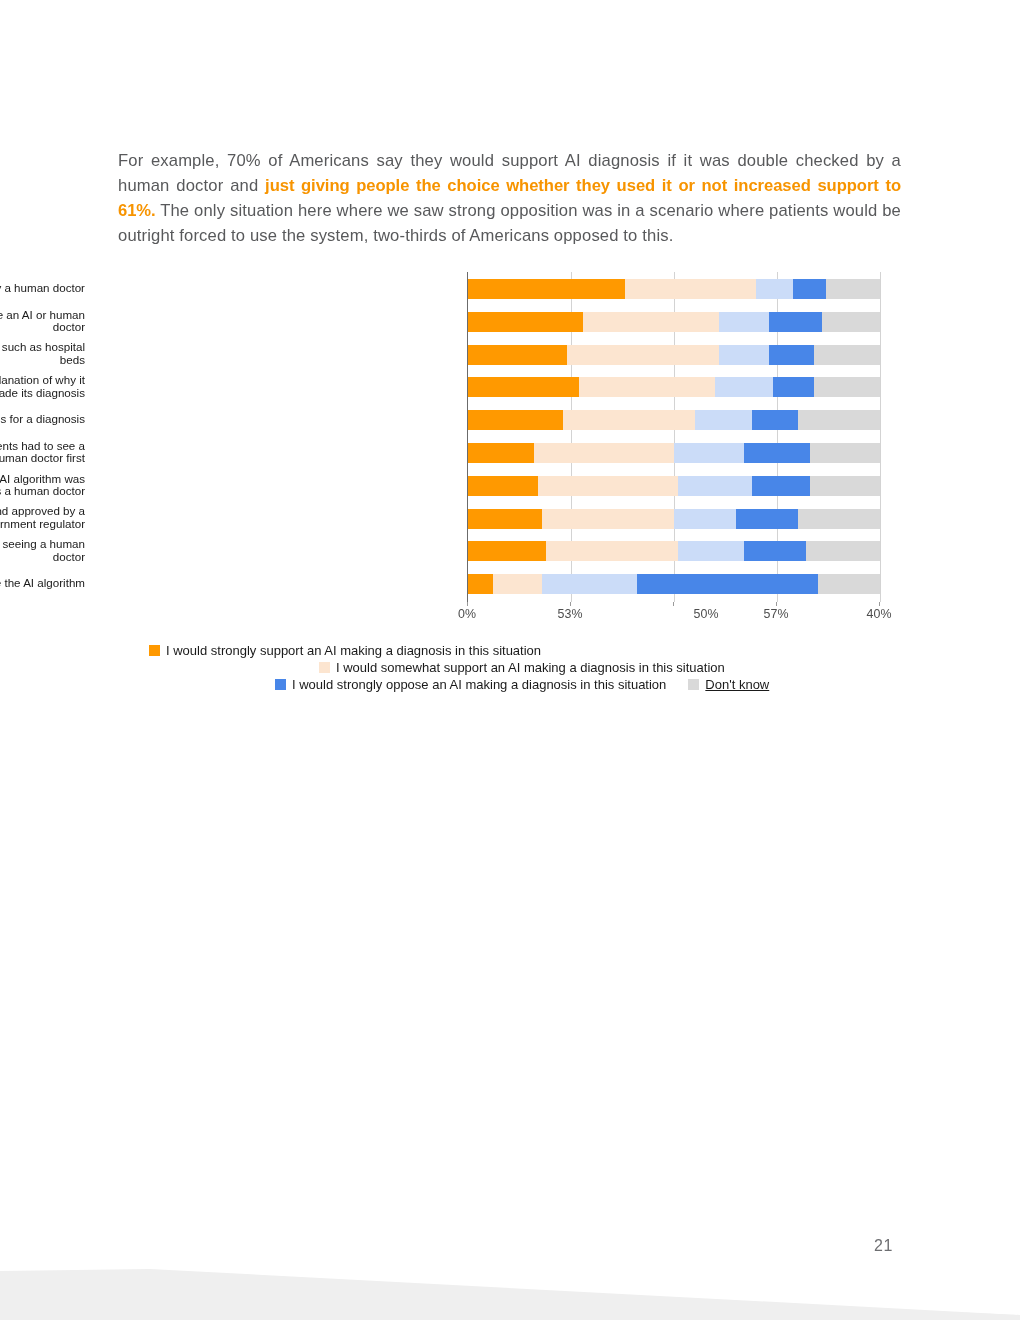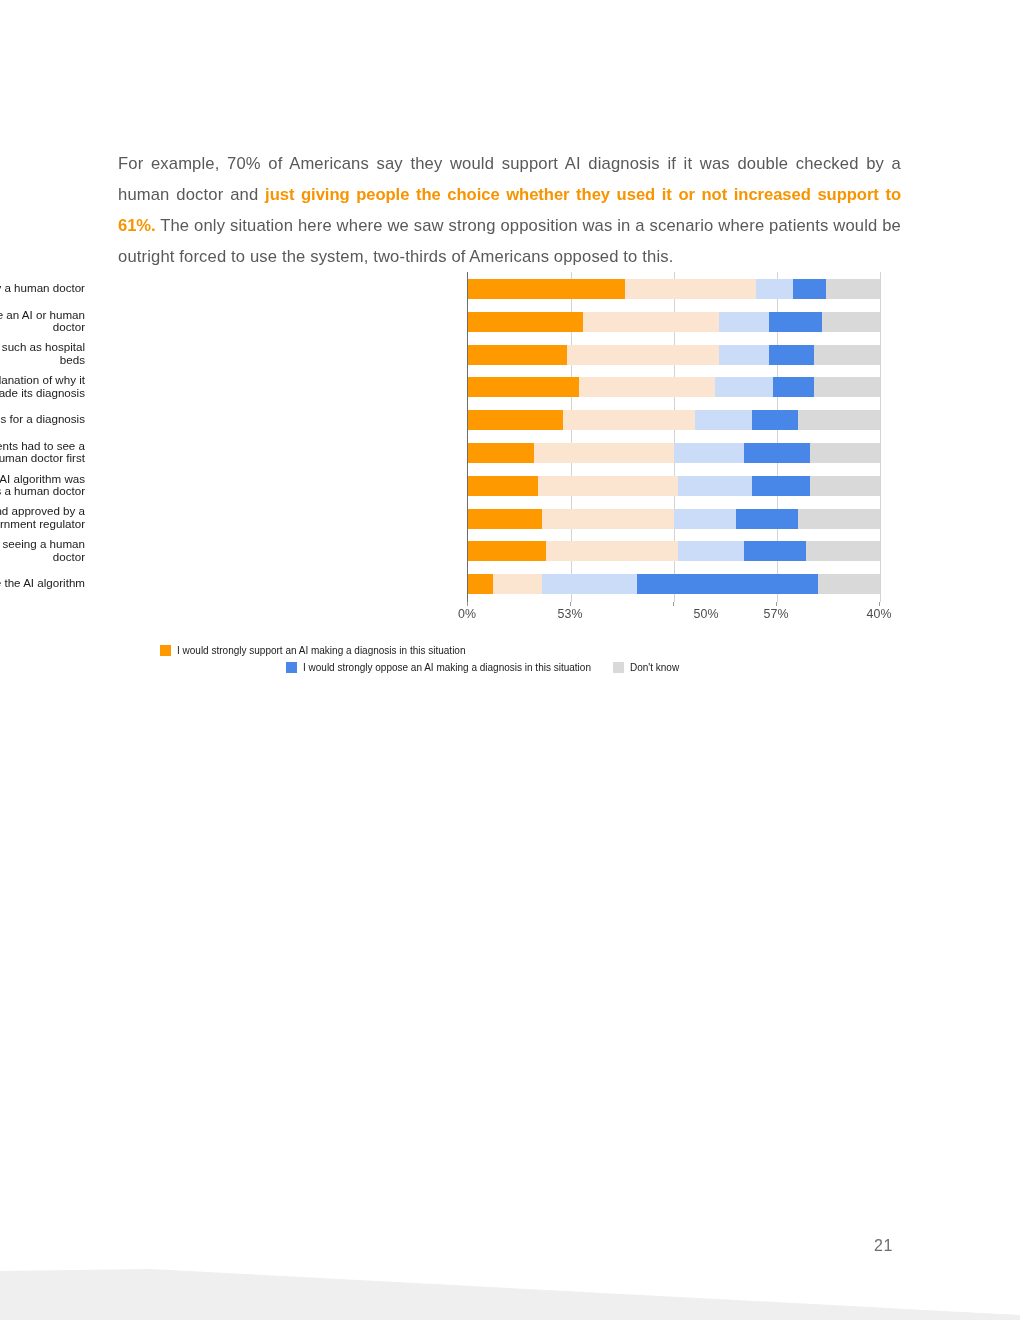--- a/index.html
+++ b/index.html
@@ -15,21 +15,21 @@
     overflow: hidden;
   }
 
   
   #intro-paragraph {
     position: absolute;
     left: 118px;
     top: 131px;
     width: 783px;
     font-size: 16.6px;
-    line-height: 31px;
+    line-height: 25px;
     color: #58595b;
     text-align: justify;
     letter-spacing: 0.15px;
   }
   #intro-paragraph .hl {
     color: #f79400;
     font-weight: bold;
     letter-spacing: -0.05px;
   }
 
@@ -113,44 +113,44 @@
     top: 5px;
     font-size: 12.4px;
     color: #4d4d4d;
     transform: translateX(-50%);
     white-space: nowrap;
   }
 
   
   #legend {
     position: absolute;
-    left: 16px;
+    left: 5px;
     top: 376px;
     width: 790px;
-    font-size: 10px;
+    font-size: 13px;
     color: #1a1a1a;
   }
   .legend-line {
     display: flex;
     align-items: center;
     height: 17px;
     white-space: nowrap;
   }
   .legend-line.r1 { justify-content: flex-start; padding-left: 26px; }
   .legend-line.r2 { justify-content: flex-start; padding-left: 196px; }
   .legend-line.r3 { justify-content: flex-start; padding-left: 200px; }
   .legend-line.r4 { justify-content: flex-start; padding-left: 152px; }
   .swatch {
     width: 11px;
     height: 11px;
     margin-right: 6px;
     flex: 0 0 auto;
   }
   .legend-item { display: flex; align-items: center; }
-  .legend-item + .legend-item { margin-left: 22px; }
+  .legend-item + .legend-item { margin-left: 22px; text-decoration: underline; }
 
   
   #page-number {
     position: absolute;
     left: 874px;
     top: 1237px;
     font-size: 16px;
     color: #6d6e71;
     letter-spacing: 0.5px;
   }
@@ -297,20 +297,26 @@
       <div class="tick-label" style="left: 412px;">40%</div>
     </div>
 
   <div id="legend">
       <div class="legend-line r1">
         <div class="legend-item">
           <span class="swatch" style="background: rgb(255, 153, 0);"></span>
           <span>I would strongly support an AI making a diagnosis in this situation</span>
         </div>
       </div>
+      <div class="legend-line r2">
+        <div class="legend-item">
+          <span class="swatch" style="background: rgb(252, 229, 208);"></span>
+          <span>I would somewhat support an AI making a diagnosis in this situation</span>
+        </div>
+      </div>
       <div class="legend-line r4">
         <div class="legend-item">
           <span class="swatch" style="background: rgb(72, 134, 232);"></span>
           <span>I would strongly oppose an AI making a diagnosis in this situation</span>
         </div>
         <div class="legend-item">
           <span class="swatch" style="background: rgb(217, 217, 217);"></span>
           <span>Don't know</span>
         </div>
       </div>

